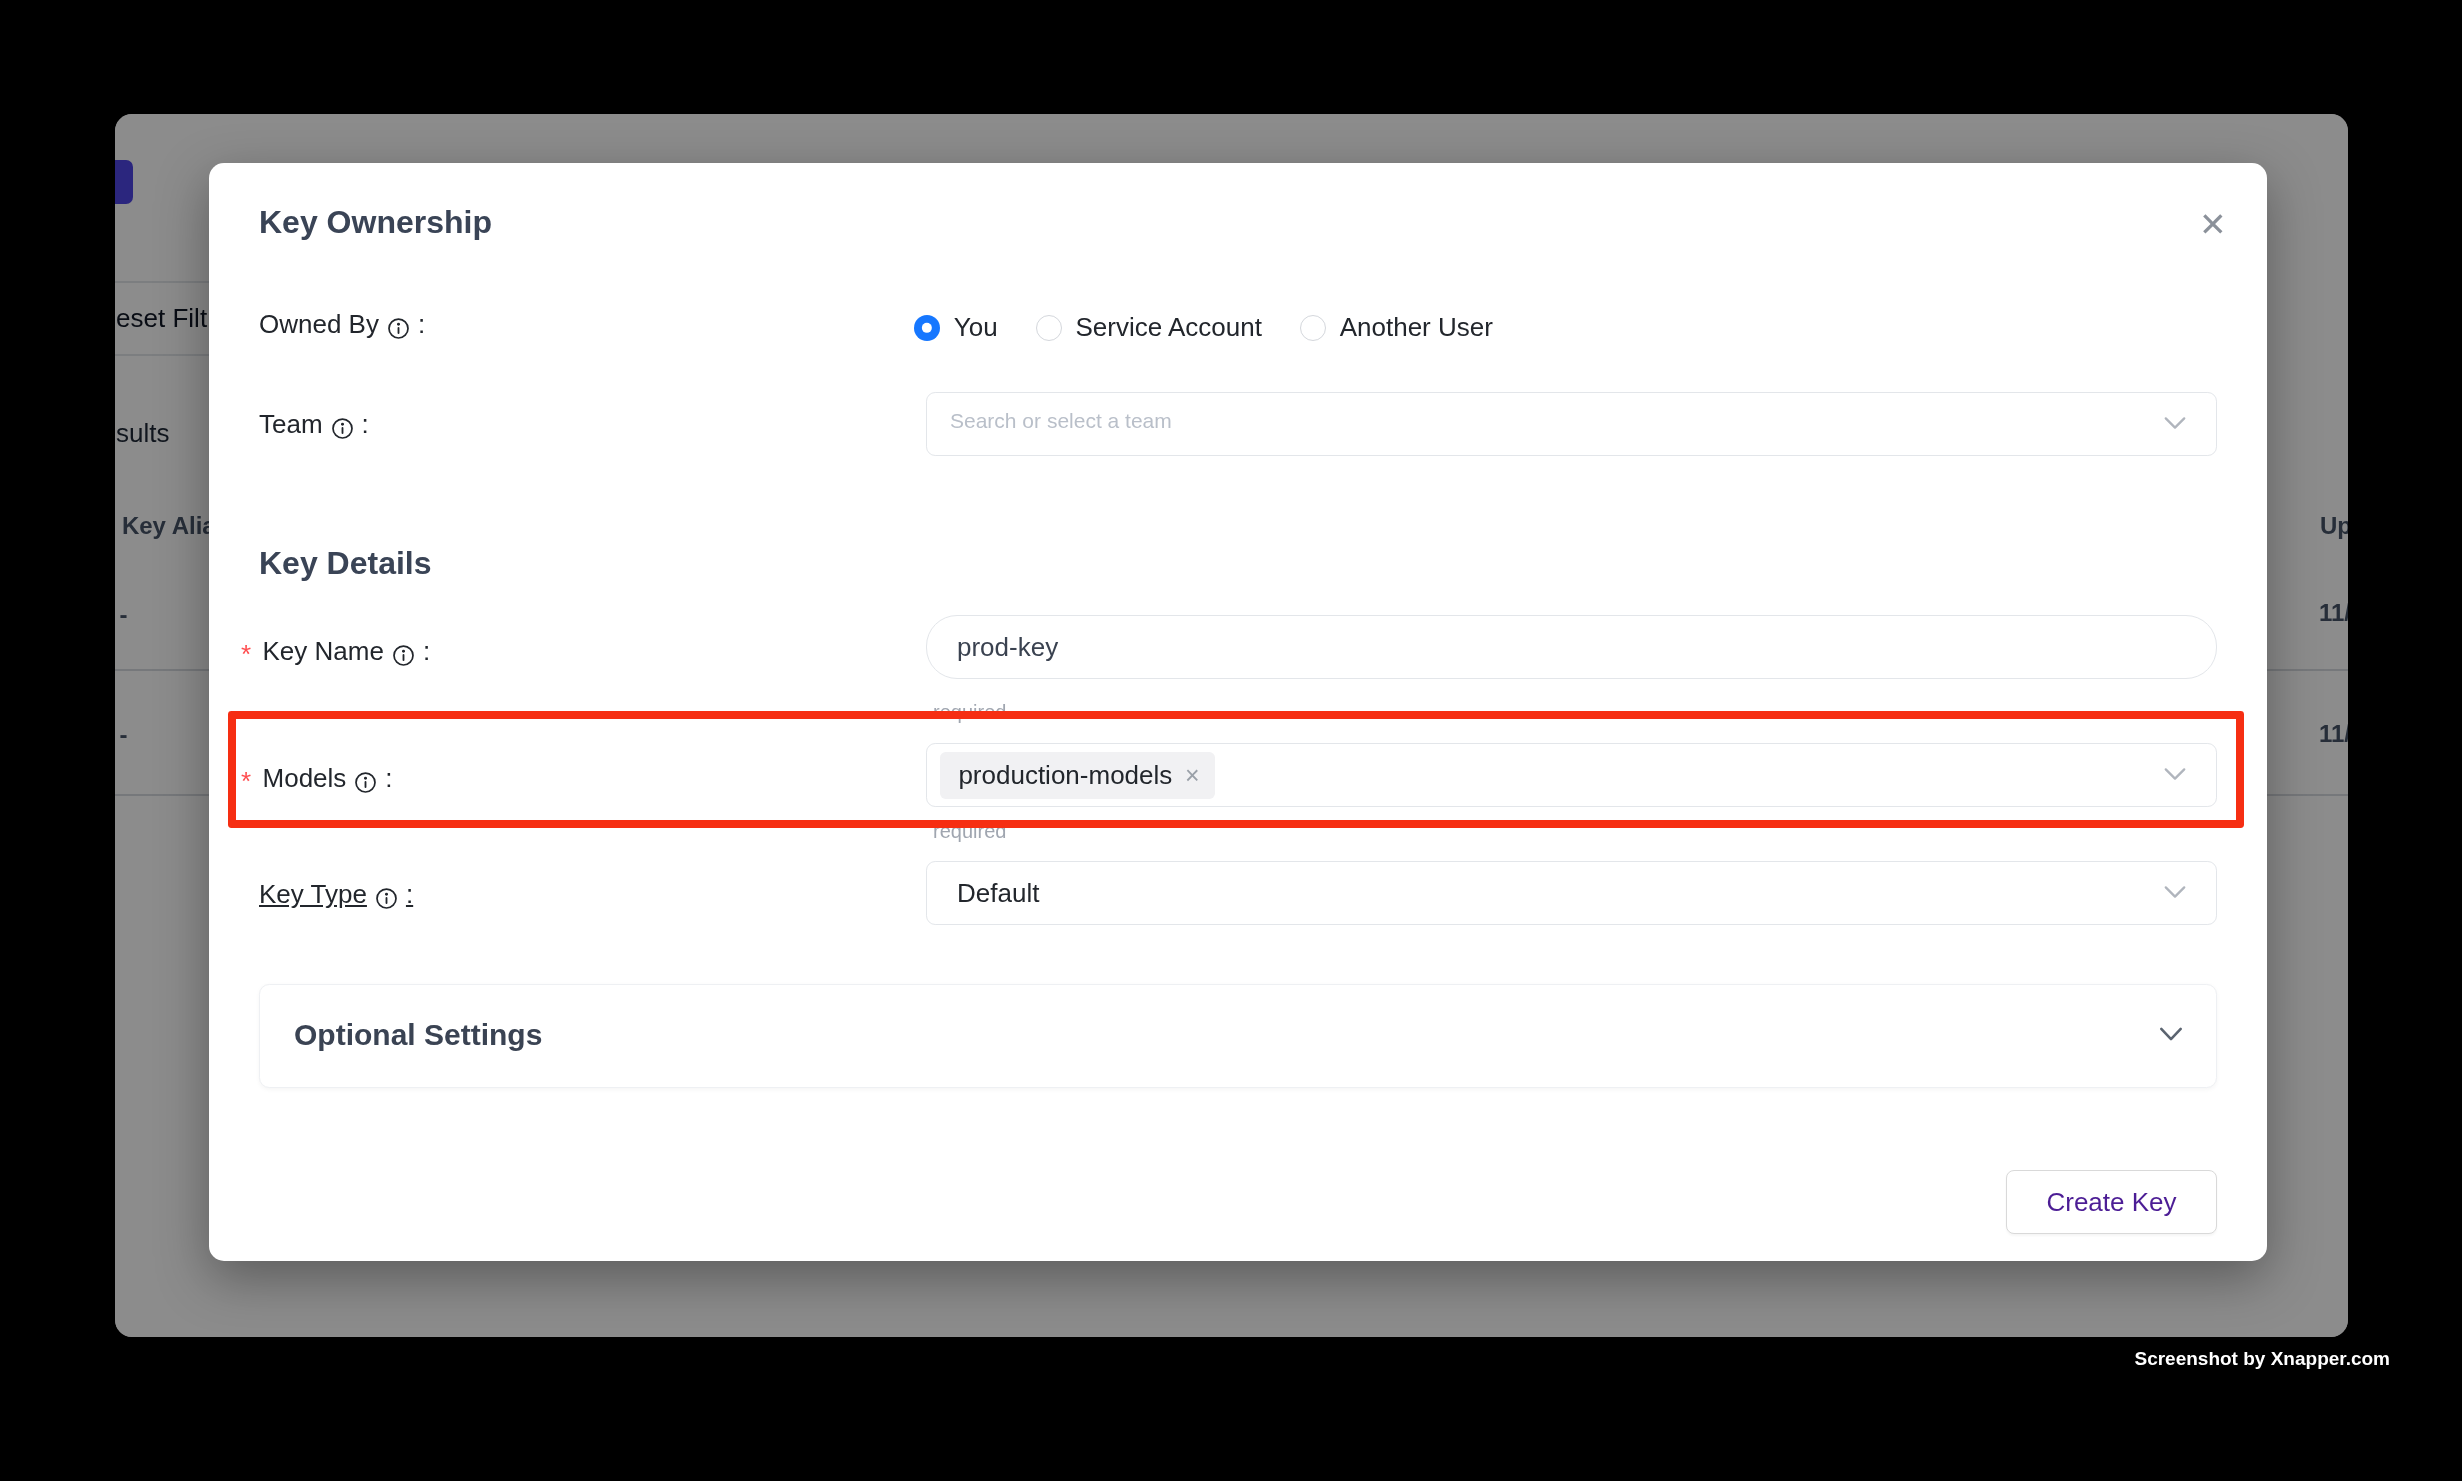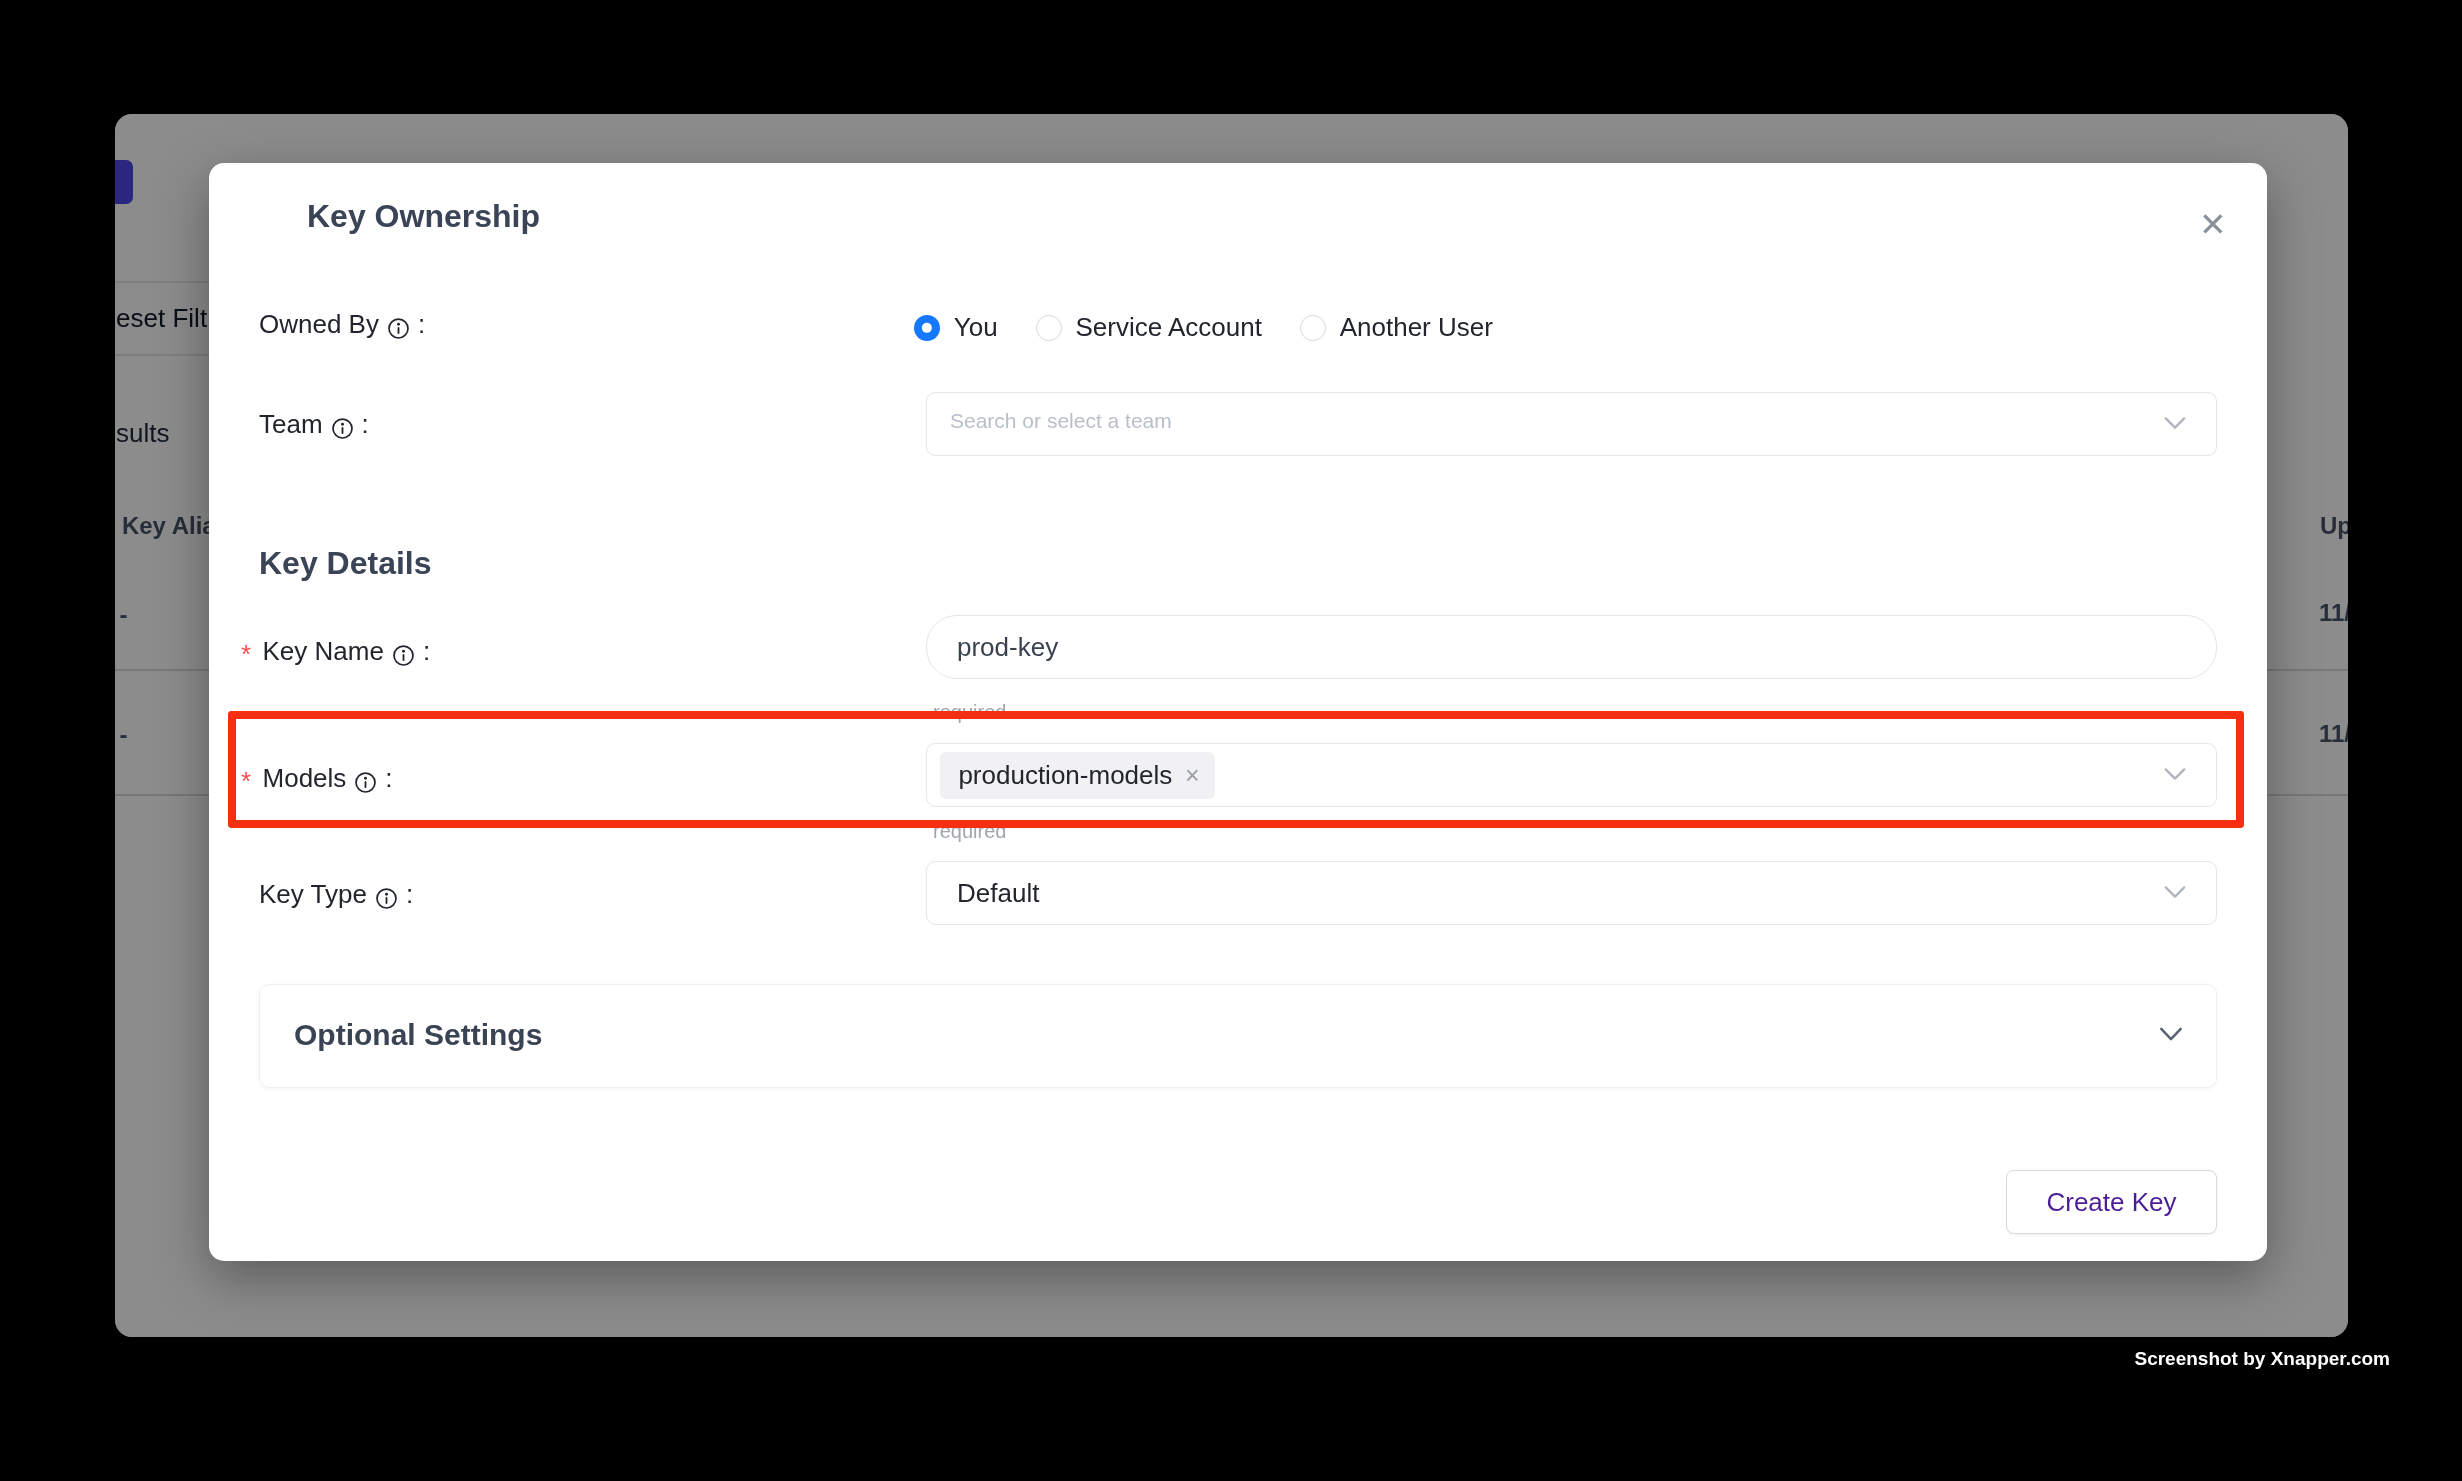--- a/index.html
+++ b/index.html
@@ -79,21 +79,21 @@
     <div class="frag-cell abs" style="left:2204px; top:606px;">11/</div>
     <div class="hline abs" style="left:0; top:680px; width:2233px; background:#d8dbe0;"></div>
 
     <div id="backdrop-overlay" class="abs"></div>
   </div>
 
   <div id="modal" class="abs">
 
     <div id="close-btn" class="abs" style="left:1990px; top:45px;">✕</div>
 
-    <div class="section-title abs" style="left:50px; top:35px;margin-left:48px;">Key Ownership</div>
+    <div class="section-title abs" style="left:50px; top:41px;">Key Ownership</div>
 
     <div class="row-label abs" style="left:50px; top:146px;">
       <span>Owned By</span>
       <span class="info-icon">
         <svg width="23" height="23" viewBox="0 0 40 40">
             <circle cx="20" cy="20" r="16.5" fill="none" stroke="#22262c" stroke-width="3"></circle>
             <circle cx="20" cy="12.5" r="2.6" fill="#22262c"></circle>
             <rect x="18.4" y="17.5" width="3.2" height="12" rx="1.6" fill="#22262c"></rect>
           </svg>
       </span>
@@ -171,21 +171,21 @@
         <span class="tag-close">×</span>
       </span>
       <span class="chevron">
         <svg width="22" height="15" viewBox="0 0 38 26">
             <polyline points="3,5 19,21 35,5" fill="none" stroke="#b0b5bd" stroke-width="4" stroke-linecap="round" stroke-linejoin="round"></polyline>
           </svg>
       </span>
     </div>
     <div class="err-text abs" style="left:724px; top:657px;">required</div>
 
-    <div class="row-label abs" style="left:50px; top:716px;">
+    <div class="row-label abs" style="left:50px; top:716px;text-decoration:underline;">
       <span>Key Type</span>
       <span class="info-icon">
         <svg width="23" height="23" viewBox="0 0 40 40">
             <circle cx="20" cy="20" r="16.5" fill="none" stroke="#22262c" stroke-width="3"></circle>
             <circle cx="20" cy="12.5" r="2.6" fill="#22262c"></circle>
             <rect x="18.4" y="17.5" width="3.2" height="12" rx="1.6" fill="#22262c"></rect>
           </svg>
       </span>
       <span class="colon">:</span>
     </div>

